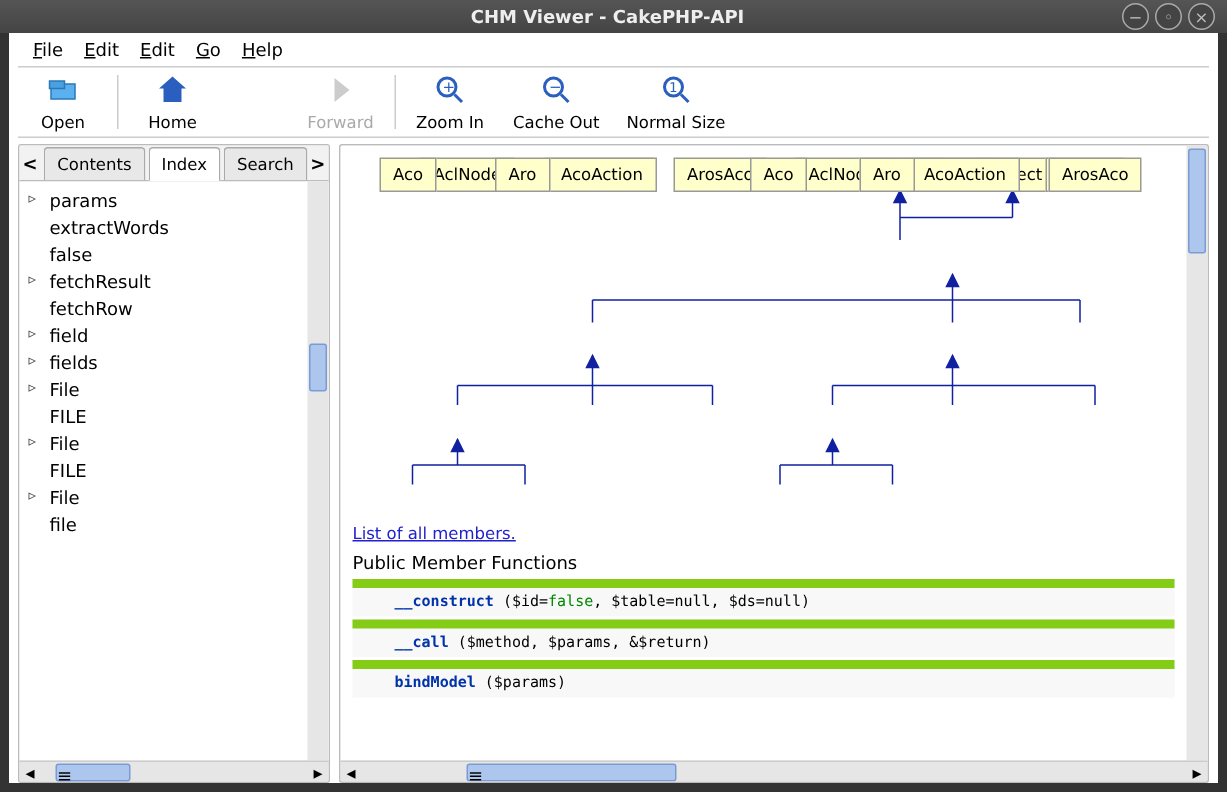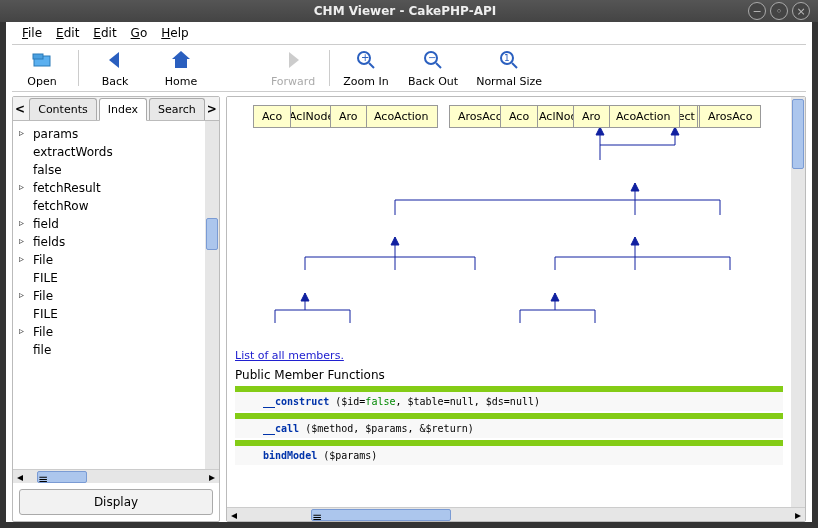--- a/index.html
+++ b/index.html
@@ -77,26 +77,20 @@
     <div class="tool">
       <span><svg viewBox="0 0 24 24">
               <rect x="4" y="8" width="16" height="10" fill="#5bb0f0" stroke="#2a7ab8"></rect>
               <rect x="3" y="6" width="10" height="5" fill="#4aa0e0" stroke="#2a7ab8"></rect>
             </svg></span>
       <span>Open</span>
     </div>
     <div class="tsep"></div>
     <div class="tool">
       <span><svg viewBox="0 0 24 24">
-              <path d="M16 4 L6 12 L16 20 Z" fill="#2a5fbf"></path>
-            </svg></span>
-      <span>Back</span>
-    </div>
-    <div class="tool">
-      <span><svg viewBox="0 0 24 24">
               <path d="M12 3 L3 11 L6 11 L6 20 L18 20 L18 11 L21 11 Z" fill="#2a5fbf"></path>
             </svg></span>
       <span>Home</span>
     </div>
     <div class="tool disabled">
       <span><svg viewBox="0 0 24 24">
               <path d="M8 4 L18 12 L8 20 Z" fill="#ccc"></path>
             </svg></span>
       <span>Forward</span>
     </div>
@@ -108,21 +102,21 @@
               <text x="7" y="13" font-size="10" fill="#2a5fbf">+</text>
             </svg></span>
       <span>Zoom In</span>
     </div>
     <div class="tool">
       <span><svg viewBox="0 0 24 24">
               <circle cx="10" cy="10" r="6" fill="none" stroke="#2a5fbf" stroke-width="2"></circle>
               <line x1="15" y1="15" x2="20" y2="20" stroke="#2a5fbf" stroke-width="2"></line>
               <text x="7" y="13" font-size="10" fill="#2a5fbf">−</text>
             </svg></span>
-      <span>Back Out</span>
+      <span>Cache Out</span>
     </div>
     <div class="tool">
       <span><svg viewBox="0 0 24 24">
               <circle cx="10" cy="10" r="6" fill="none" stroke="#2a5fbf" stroke-width="2"></circle>
               <line x1="15" y1="15" x2="20" y2="20" stroke="#2a5fbf" stroke-width="2"></line>
               <text x="7" y="13" font-size="9" fill="#2a5fbf">1</text>
             </svg></span>
       <span>Normal Size</span>
     </div>
   </div>
@@ -154,23 +148,20 @@
             </ul>
         <div class="vscroll">
               <div class="vscroll-thumb"></div>
             </div>
       </div>
       <div class="hscroll">
         <div class="hbtn">◂</div>
             <div class="hscroll-thumb">≡</div>
             <div style="flex:1"></div>
             <div class="hbtn">▸</div>
-      </div>
-      <div class="display-btn-wrap">
-        <div class="display-btn">Display</div>
       </div>
     </div>
 
     <div class="right">
       <div class="viewer">
         <div class="viewer-inner">
           <div class="diagram">
             <svg class="lines" viewBox="0 0 560 240" preserveAspectRatio="none">
               <g stroke="#1020a0" stroke-width="1" fill="#1020a0">
               <line x1="365" y1="22" x2="365" y2="55"></line>

